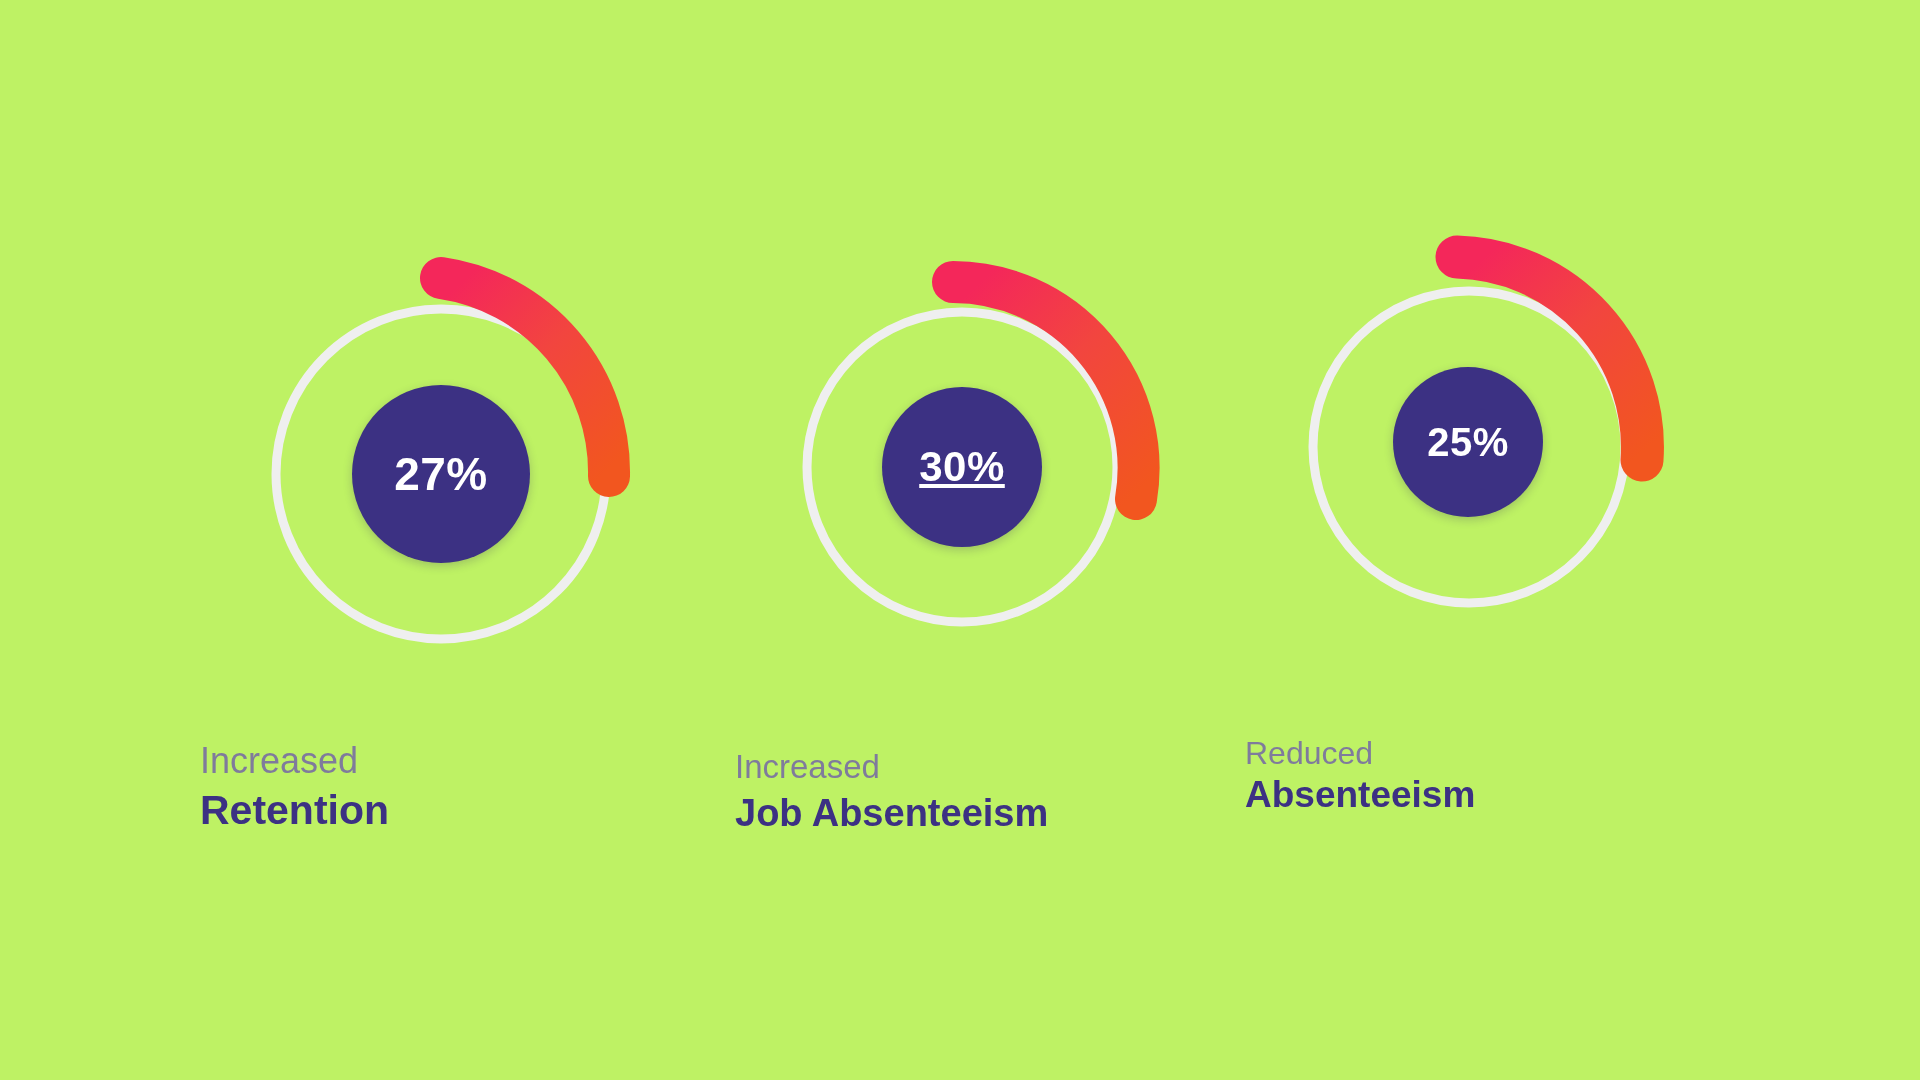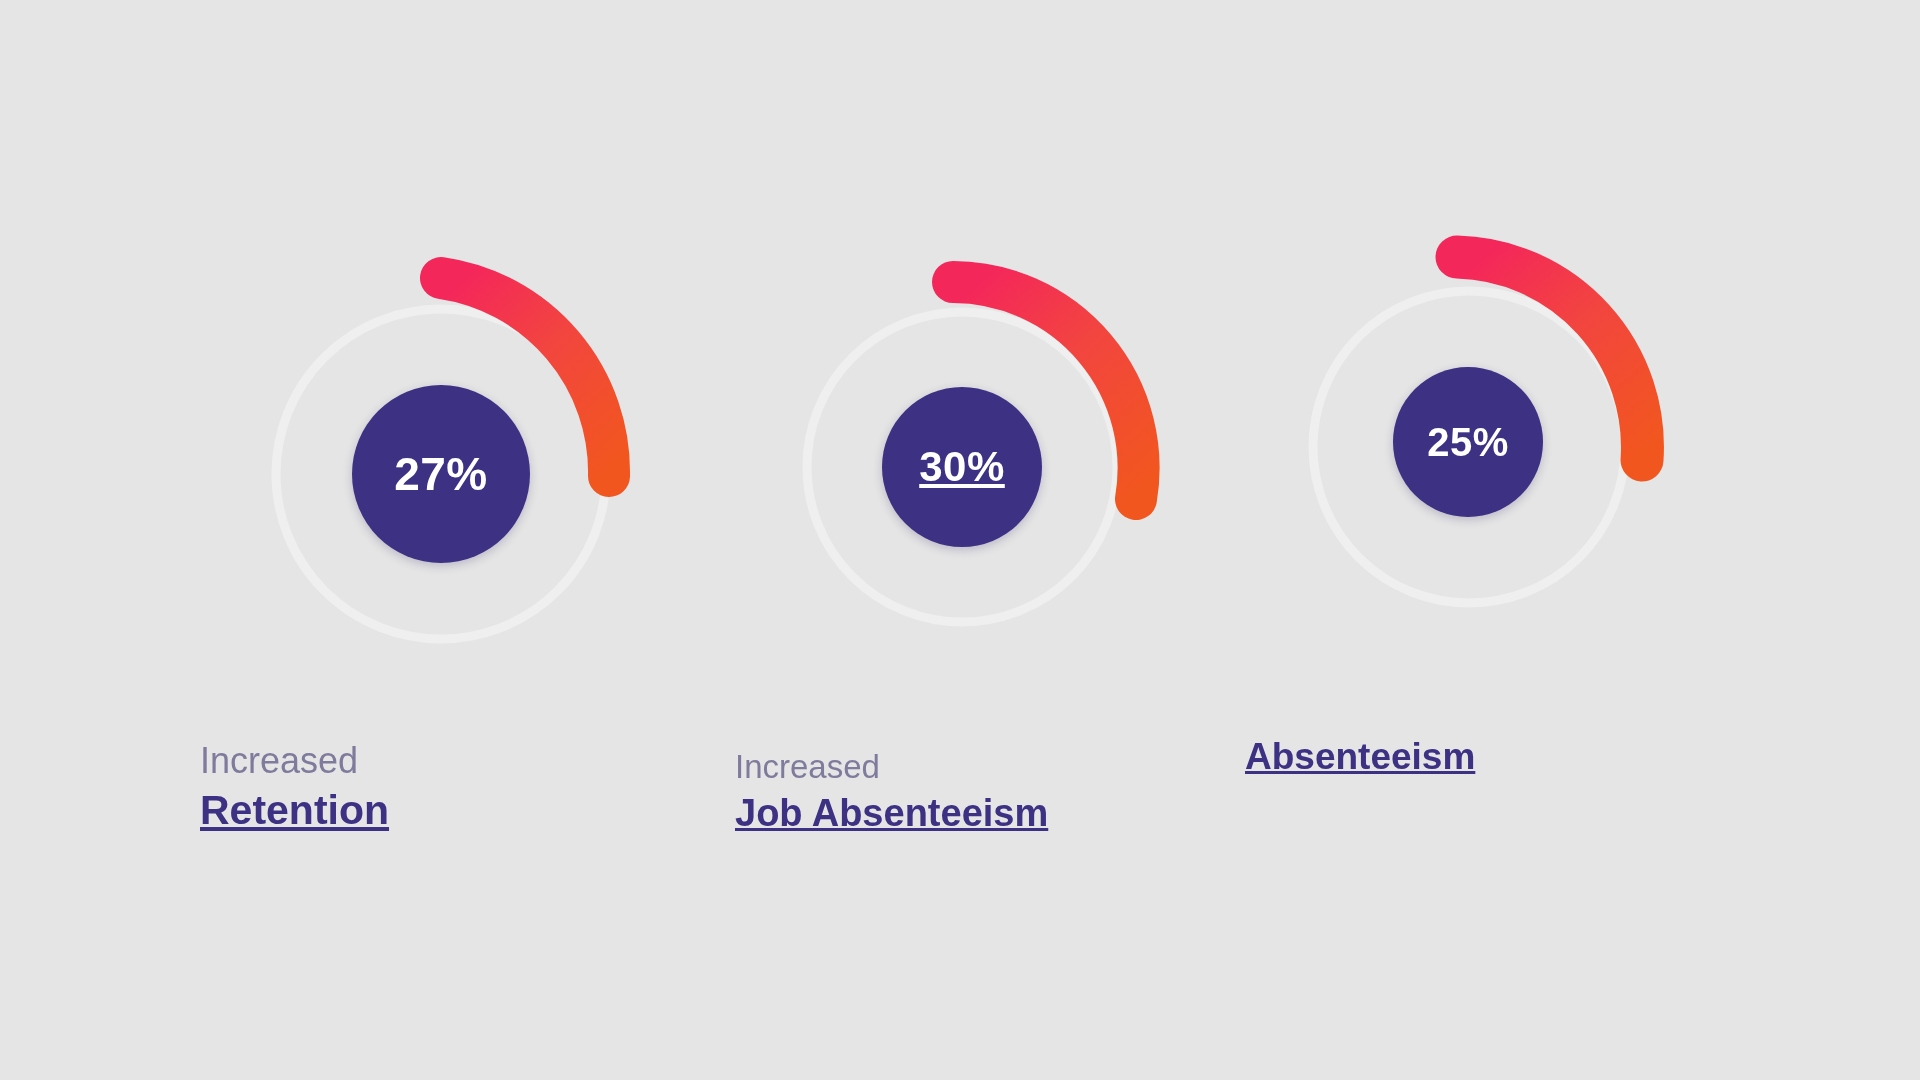--- a/index.html
+++ b/index.html
@@ -11,21 +11,21 @@
     width: 1920px;
     height: 1080px;
     overflow: hidden;
     font-family: "Liberation Sans", sans-serif;
     position: relative;
   }
 
   #stage {
     position: absolute;
     inset: 0;
-    background: #e5e5e5;
+    background: #bef264;
   }
 
   .gauge-card {
     position: absolute;
     display: block;
   }
 
   .gauge-ring-wrap {
     position: absolute;
     left: 0;
@@ -67,21 +67,20 @@
     color: #7f7b9c;
     font-weight: 400;
     font-family: "Liberation Sans", sans-serif;
   }
 
   .caption-bottom {
     display: block;
     color: #3c3183;
     font-weight: 700;
     font-family: "Liberation Sans", sans-serif;
-    text-decoration: underline;
   }
 
   
   #gauge-1 { left: 200px; top: 195px; width: 580px; height: 600px; }
   #gauge-1 .center-bubble { left: 152px; top: 190px; width: 178px; height: 178px; }
   #gauge-1 .center-value { font-size: 46px; }
 
   
   #gauge-2 { left: 735px; top: 205px; width: 560px; height: 590px; }
   #gauge-2 .center-bubble { left: 147px; top: 182px; width: 160px; height: 160px; }
@@ -183,16 +182,17 @@
     <span class="caption-top">Increased</span>
     <span class="caption-bottom">Retention</span>
   </div>
 
   <div class="caption" id="caption-2">
     <span class="caption-top">Increased</span>
     <span class="caption-bottom">Job Absenteeism</span>
   </div>
 
   <div class="caption" id="caption-3">
+    <span class="caption-top">Reduced</span>
     <span class="caption-bottom">Absenteeism</span>
   </div>
 
 </div>
 
 </body></html>

